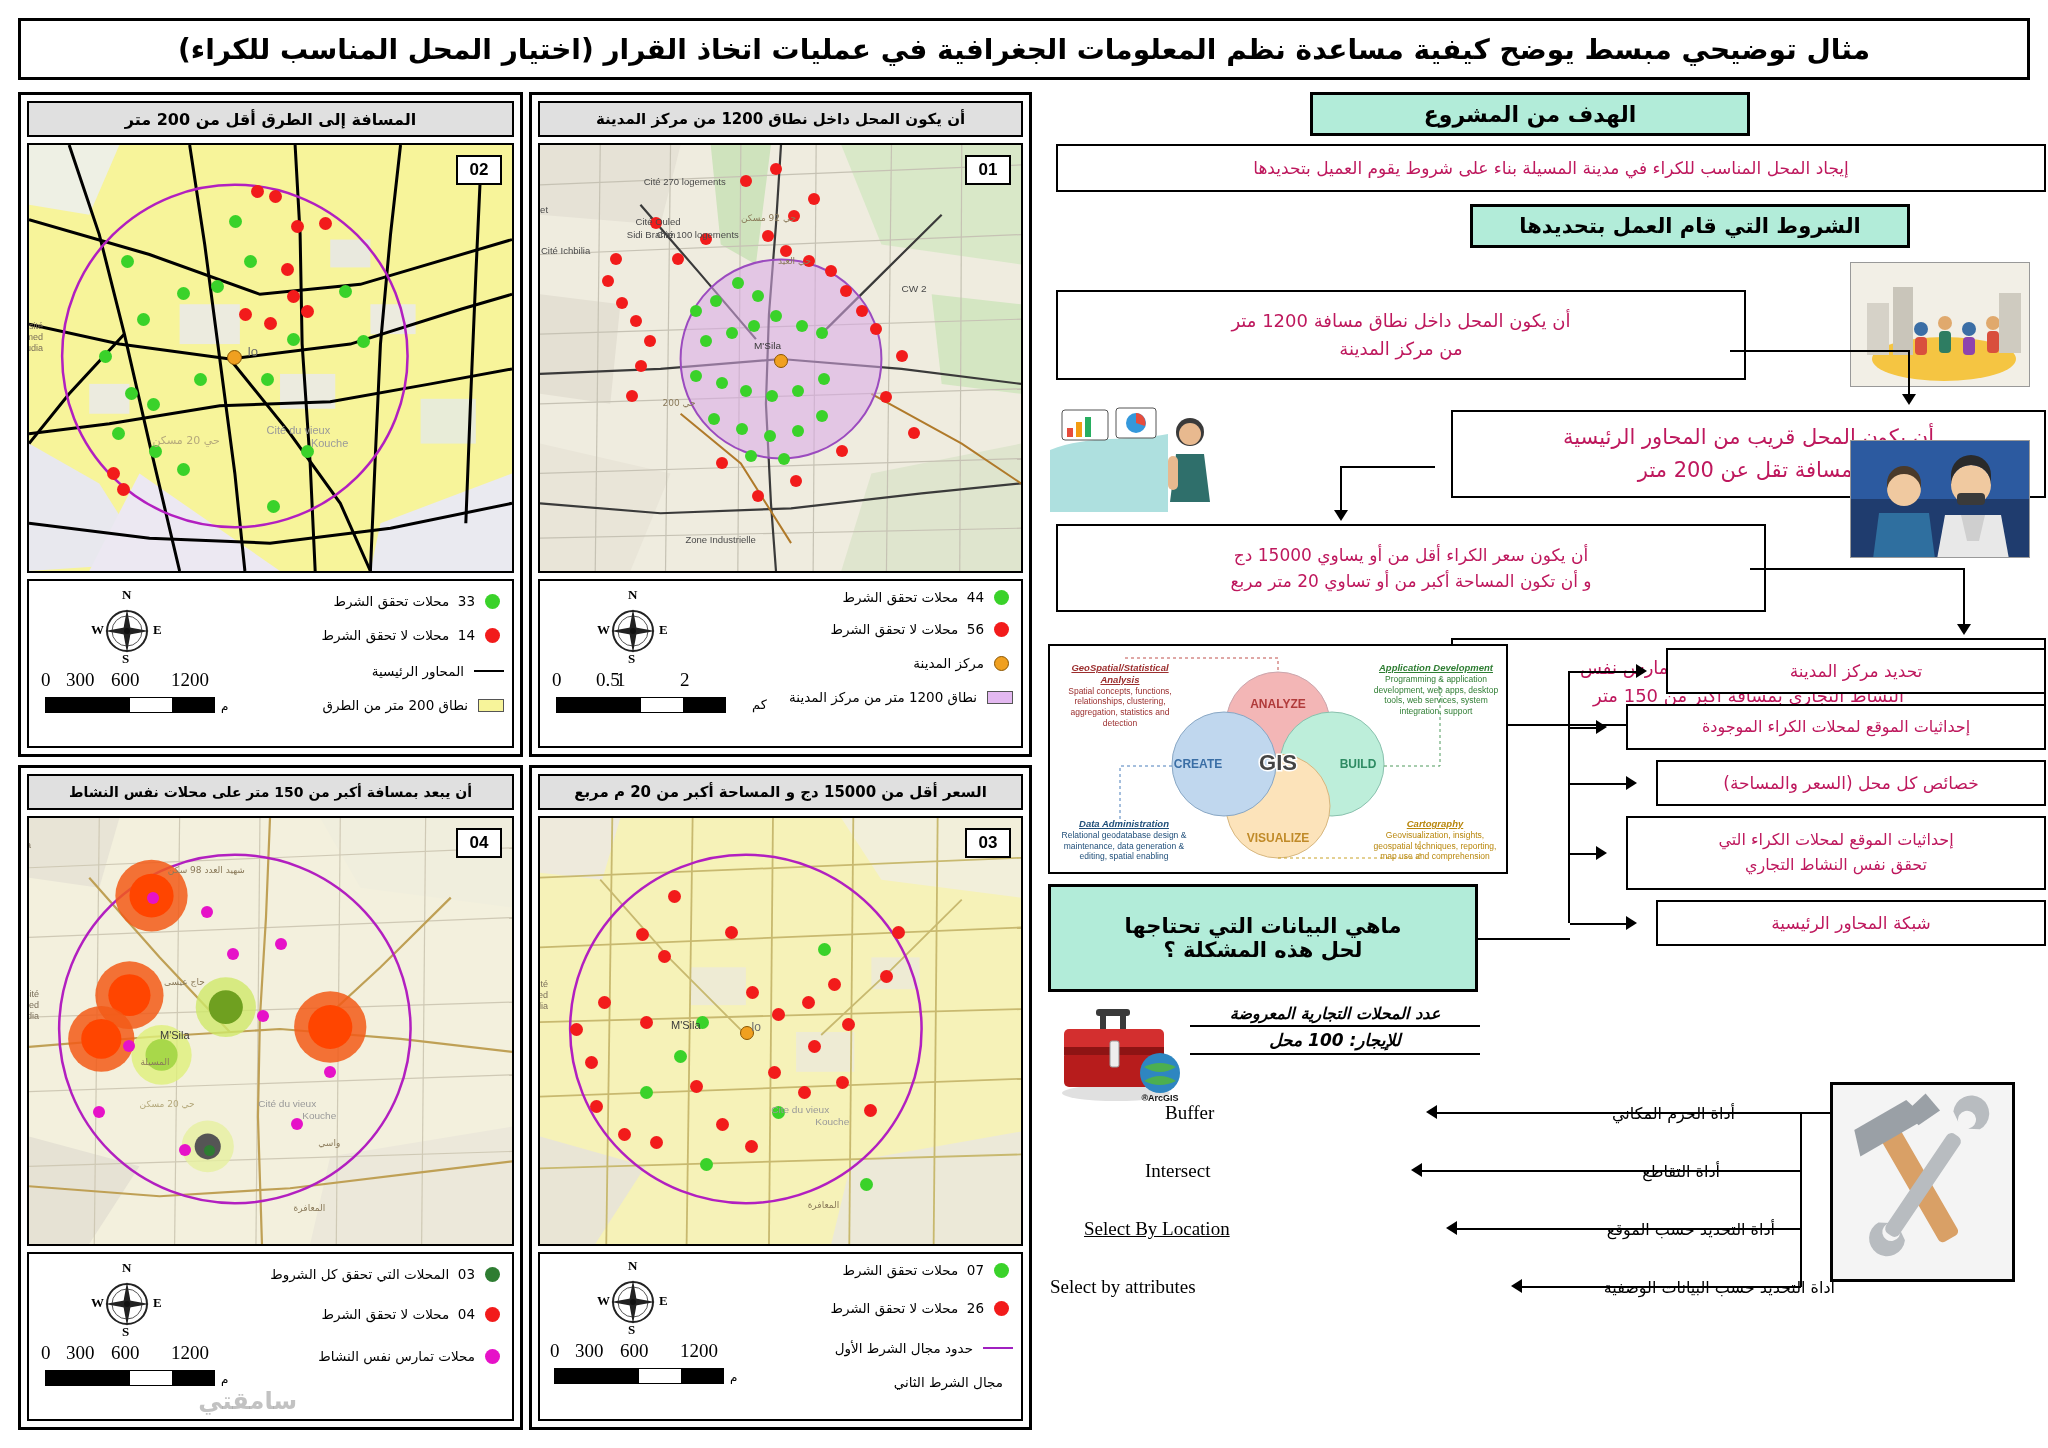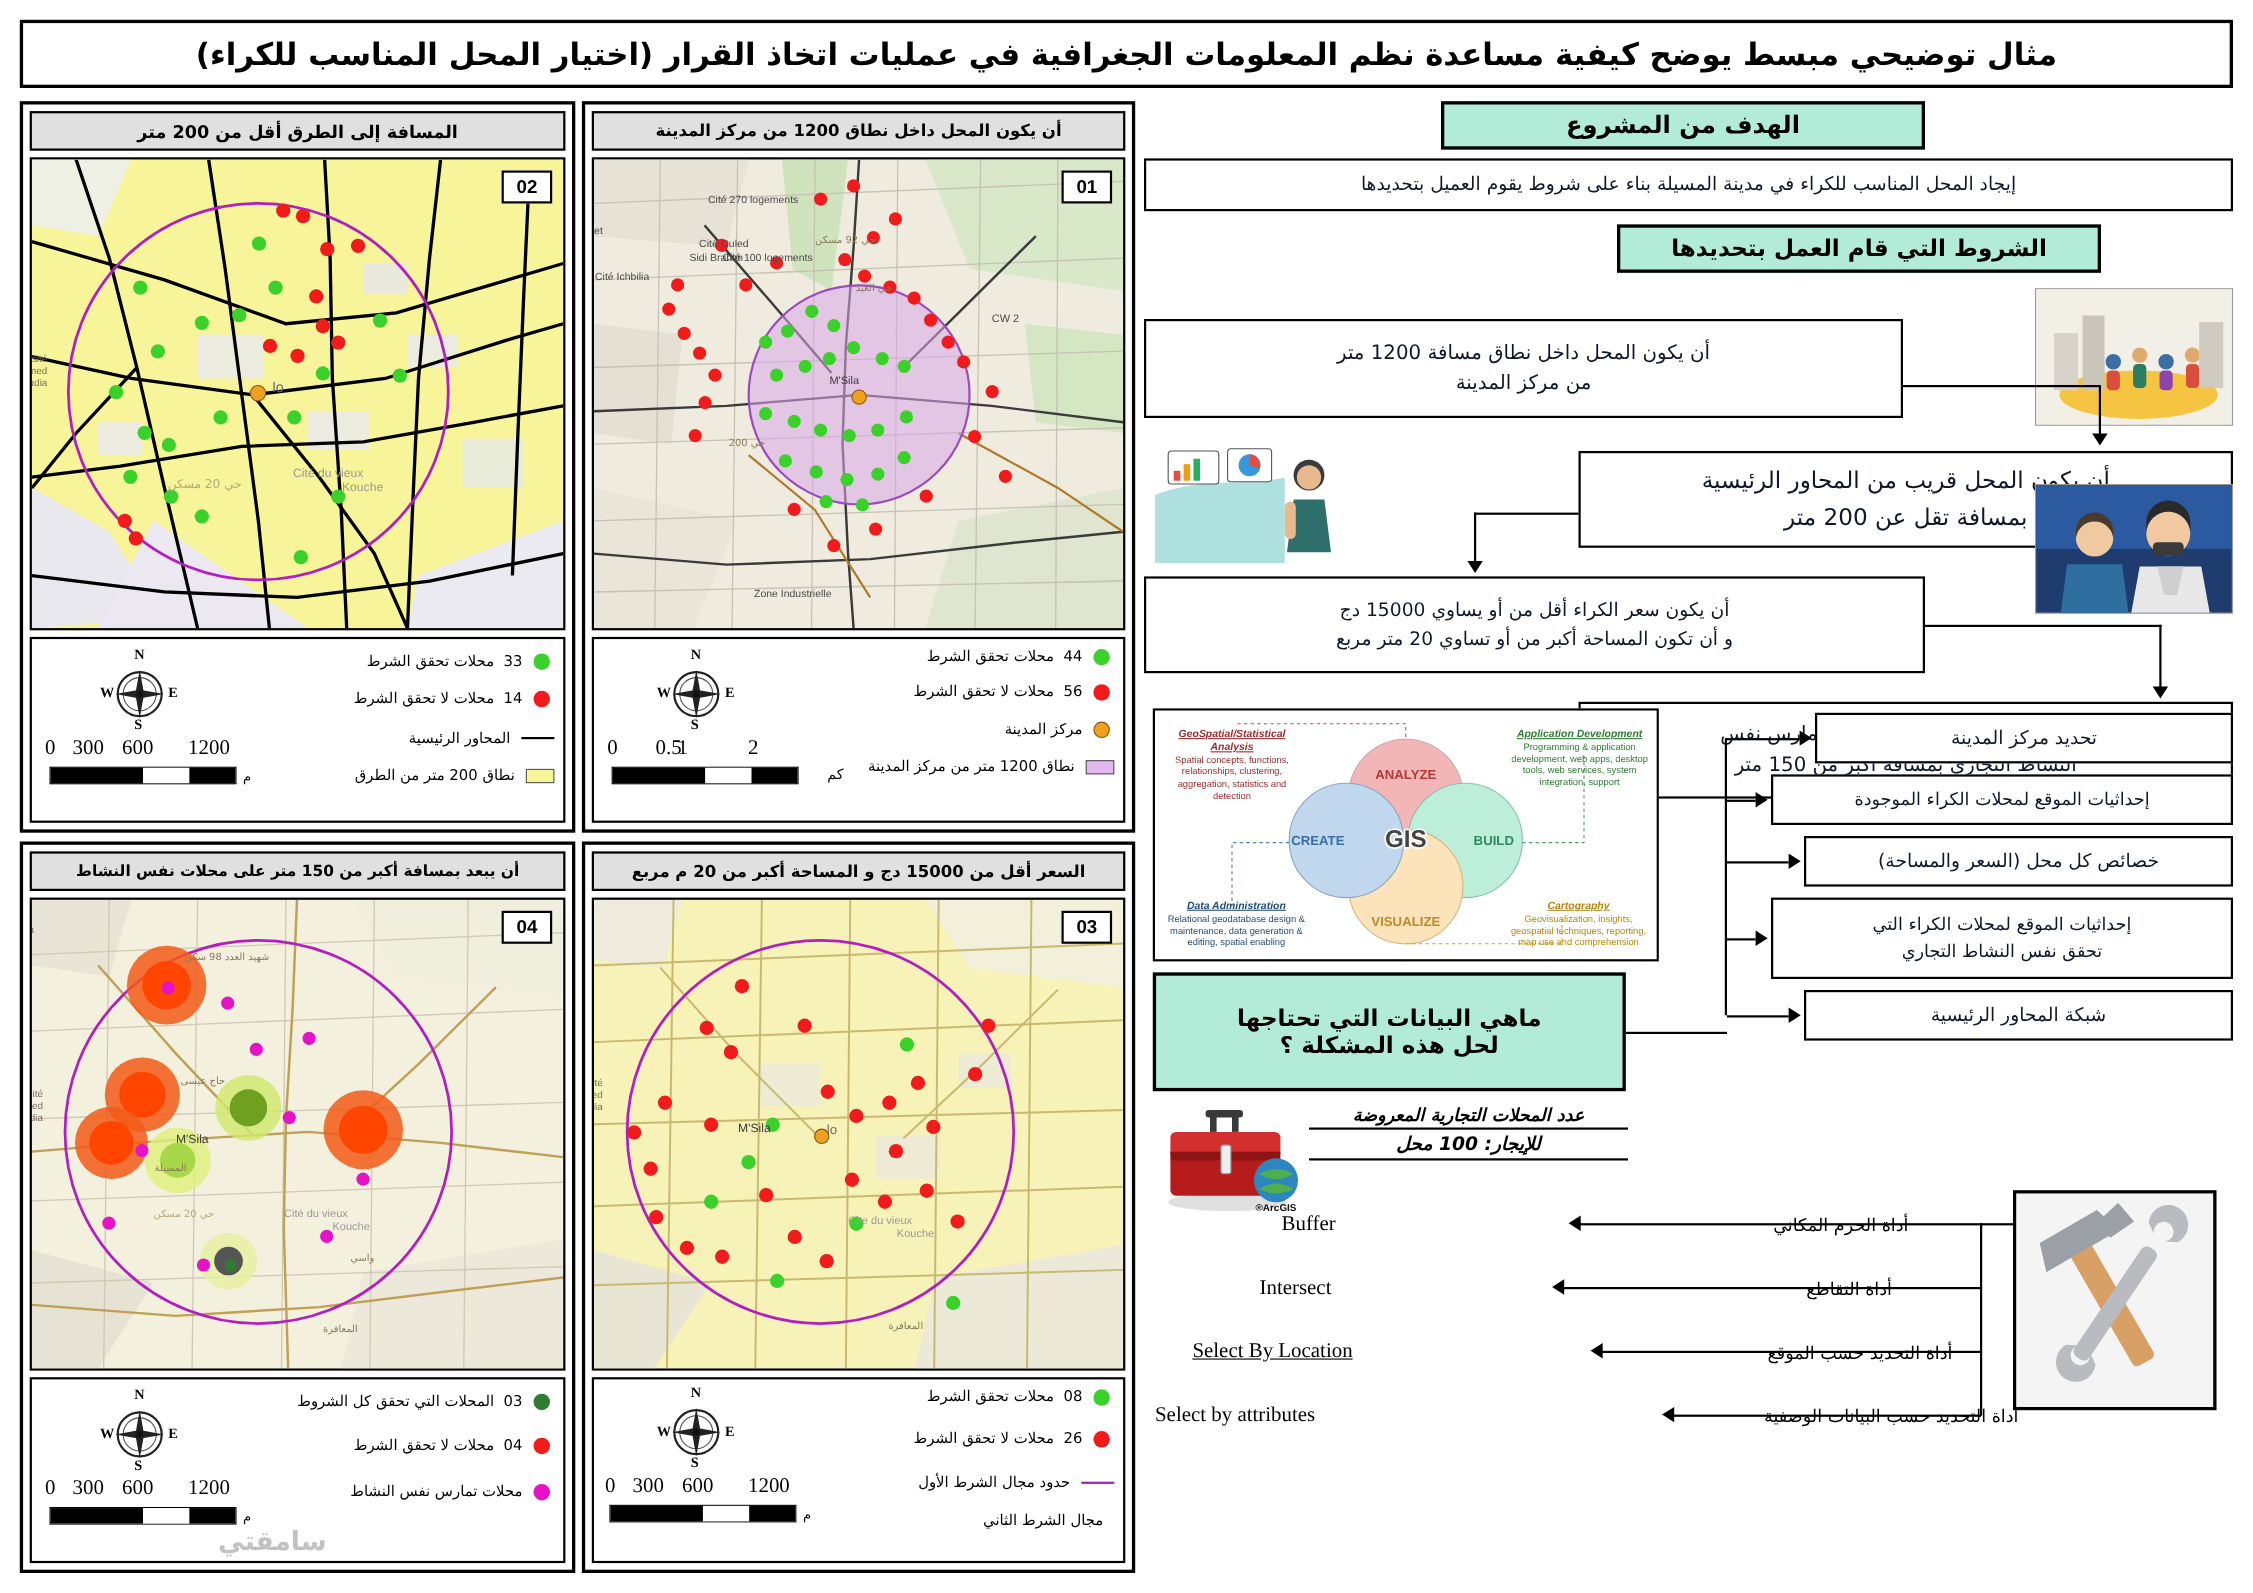--- a/index.html
+++ b/index.html
@@ -80,22 +80,23 @@
   .right-area { position:absolute; left:1040px; top:92px; width:990px; height:1338px; }
 
   .hbox {
     position:absolute; background:#b2ecd9; border:3px solid #000;
     display:flex; align-items:center; justify-content:center;
     font-size:19px; font-weight:bold; direction:rtl; color:#000; text-align:center;
   }
   .wbox {
     position:absolute; background:#fff; border:2px solid #000;
     display:flex; align-items:center; justify-content:center;
-    font-size:16px; direction:rtl; color:#0f172a; text-align:center; padding:0 8px;
+    font-size:16px; direction:rtl; color:#be185d; text-align:center; padding:0 8px;
     line-height:1.55;
+    margin-left:16px;
   }
   .conn { position:absolute; background:#000; }
   .arrow-d { position:absolute; width:0;height:0;border-left:7px solid transparent;border-right:7px solid transparent;border-top:11px solid #000;}
   .arrow-l { position:absolute; width:0;height:0;border-top:7px solid transparent;border-bottom:7px solid transparent;border-right:11px solid #000;}
   .arrow-r { position:absolute; width:0;height:0;border-top:7px solid transparent;border-bottom:7px solid transparent;border-left:11px solid #000;}
 
   .tool-lbl { position:absolute; font-size:16px; direction:rtl; white-space:nowrap;}
   .tool-en { position:absolute; font-family:"Liberation Serif",serif; font-size:19px; direction:ltr; white-space:nowrap;}
 
   .imgbox { position:absolute; border:1px solid #999; overflow:hidden; }
@@ -606,21 +607,21 @@
         <div class="scalebar-nums" style="left:140px;top:86px;">1200</div>
         <div class="scalebar" style="left:14px;top:114px;width:170px;">
           <i style="width:25%;background:#000;"></i>
             <i style="width:25%;background:#fff;"></i>
             <i style="width:50%;background:#000;"></i>
         </div>
         <div class="scale-unit" style="left:190px;top:116px;">م</div>
 
         <div class="lg-row" style="right:12px;top:8px;">
           <span class="swatch" style="background:#3ad22a;"></span>
-          <span class="txt"><span>08</span>&nbsp;&nbsp;<span>محلات تحقق الشرط</span></span>
+          <span class="txt"><span>07</span>&nbsp;&nbsp;<span>محلات تحقق الشرط</span></span>
         </div>
         <div class="lg-row" style="right:12px;top:46px;">
           <span class="swatch" style="background:#f21b1b;"></span>
           <span class="txt"><span>26</span>&nbsp;&nbsp;<span>محلات لا تحقق الشرط</span></span>
         </div>
         <div class="lg-row" style="right:8px;top:86px;">
           <span class="ln" style="border-top-color:#a020c0;"></span>
           <span class="txt">حدود مجال الشرط الأول</span>
         </div>
         <div class="lg-row" style="right:8px;top:120px;">

